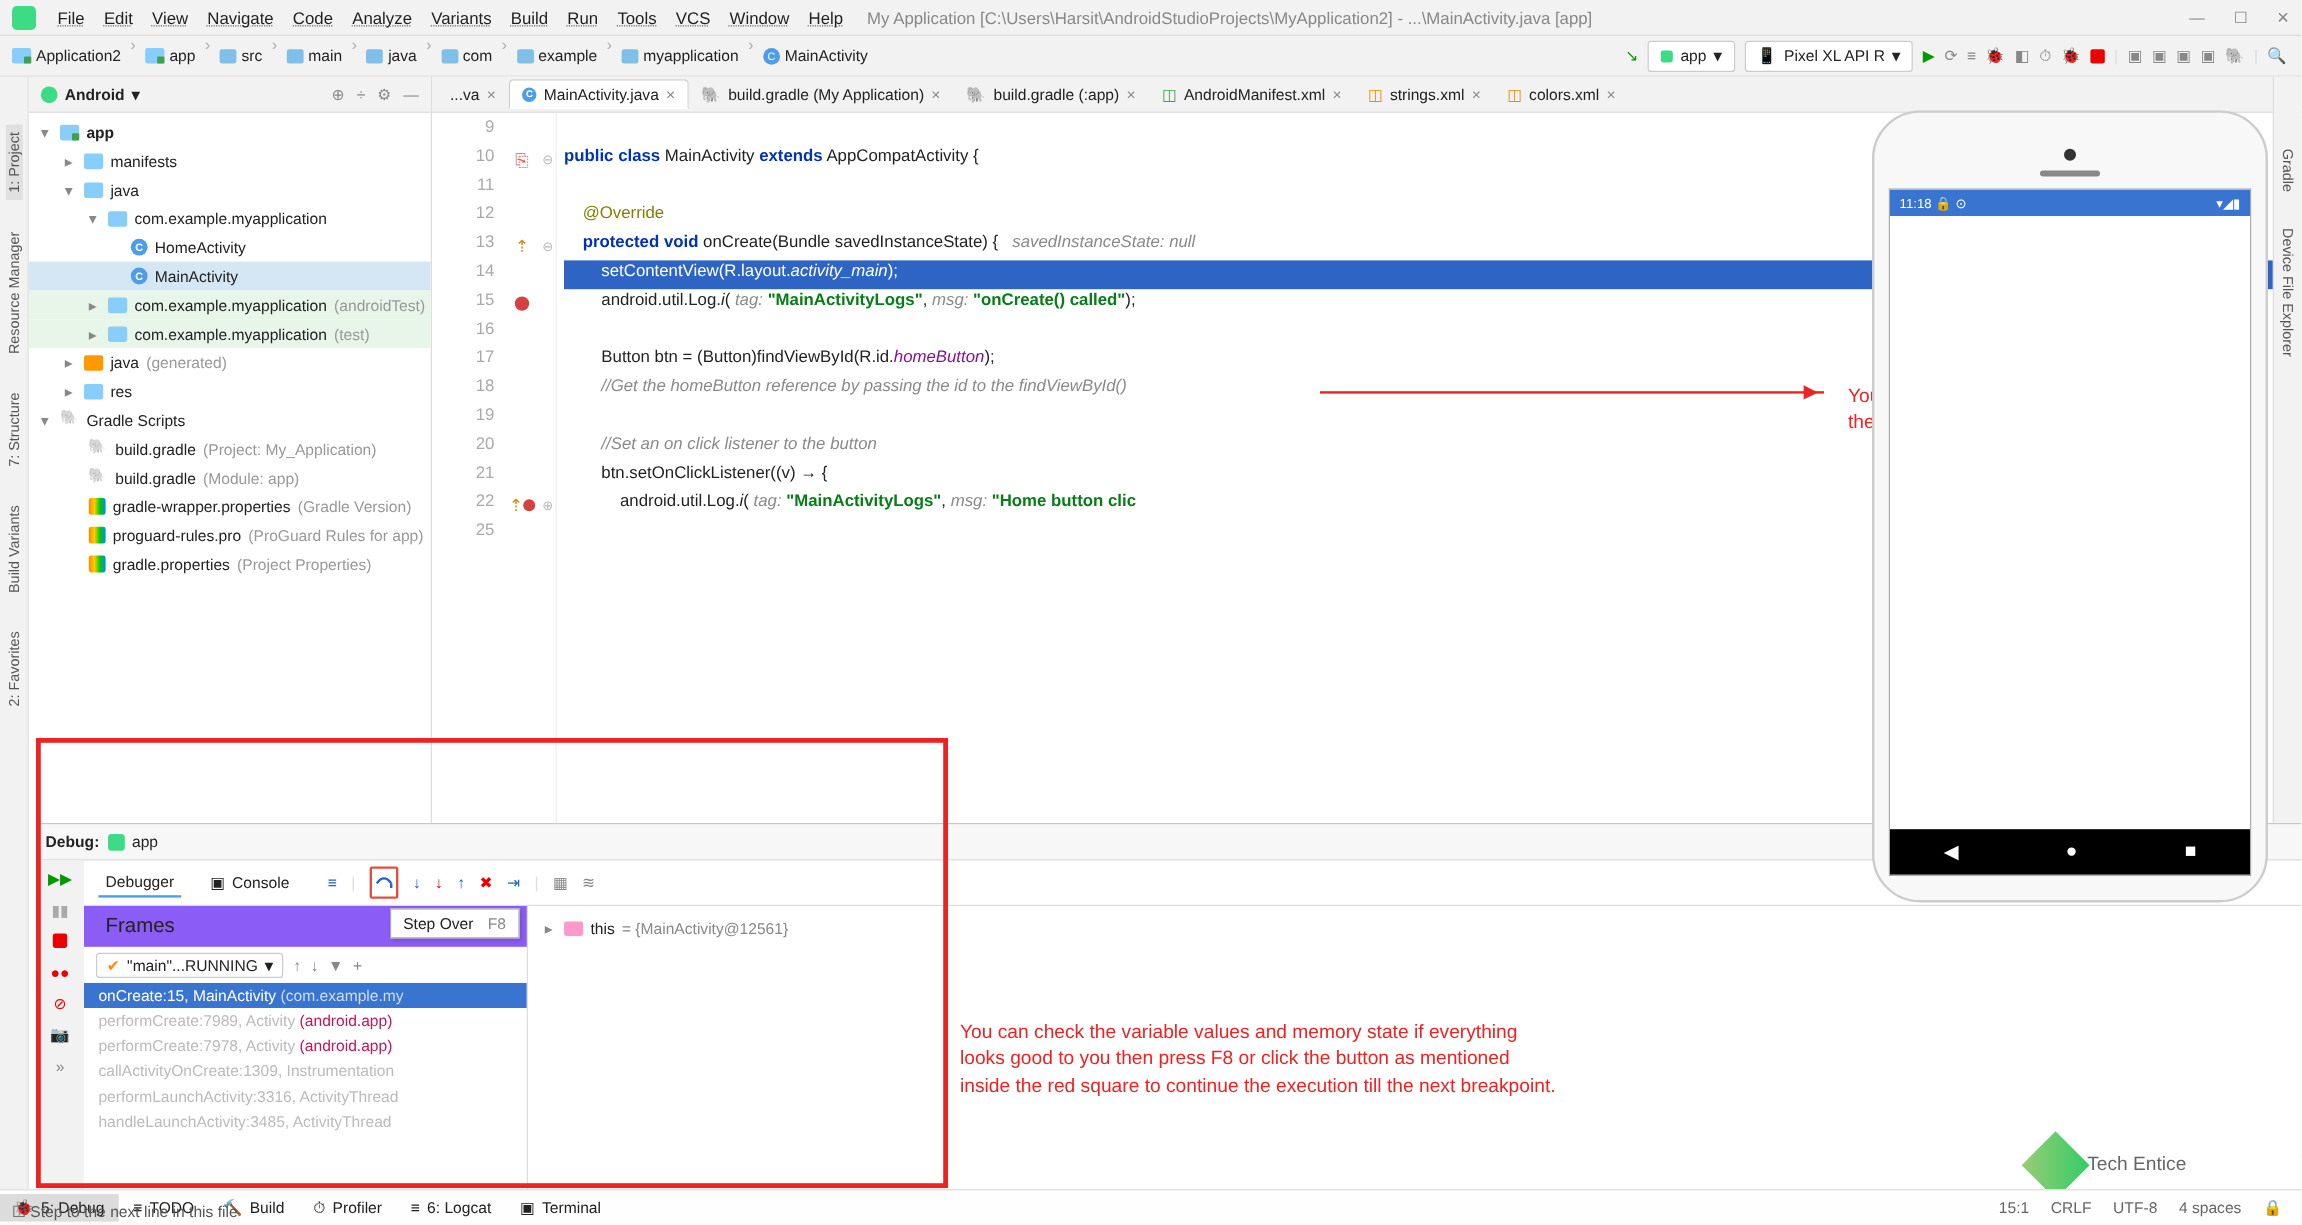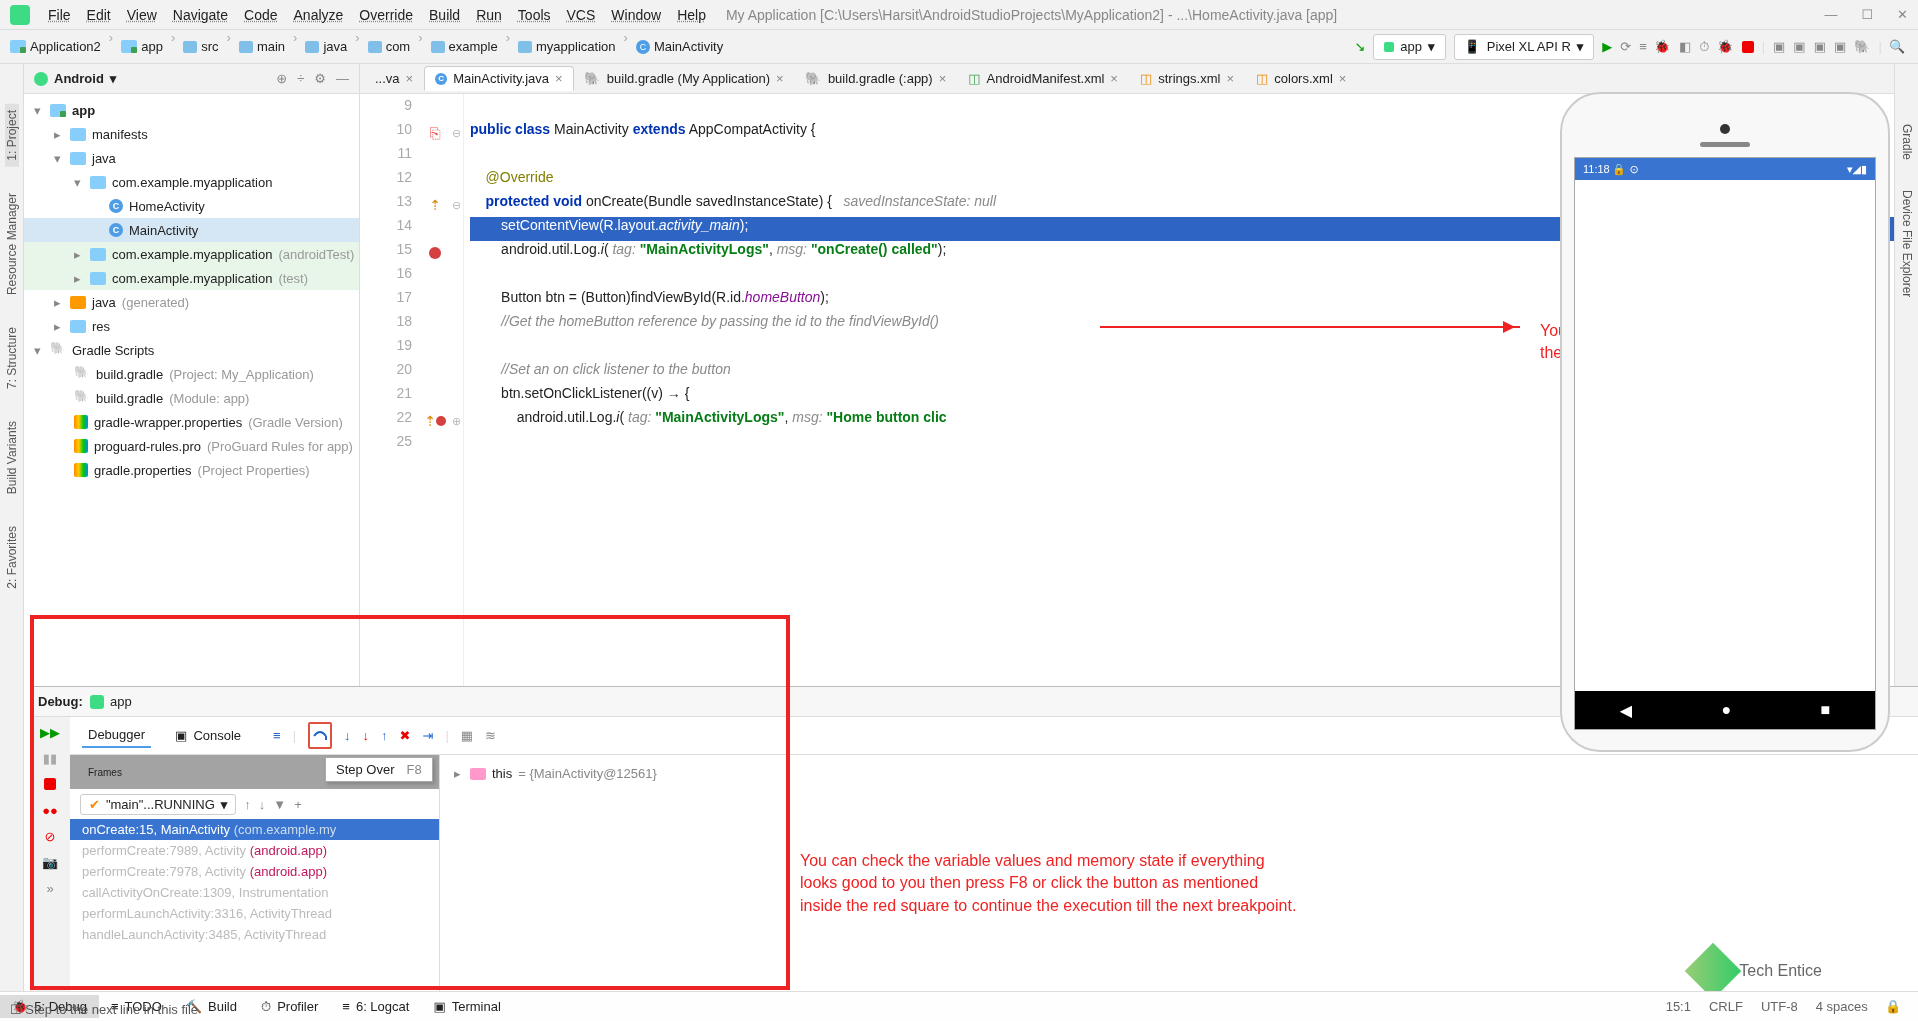--- a/index.html
+++ b/index.html
@@ -80,21 +80,21 @@
 .debug-left-col { width:40px; background:#f2f2f2; display:flex; flex-direction:column; align-items:center; gap:8px; padding:6px 0; }
 .debug-left-col .dbc { width:18px; height:18px; display:flex; align-items:center; justify-content:center; }
 .resume-ico { color:#090; }
 .debug-main { flex:1; display:flex; }
 .tab-strip { display:flex; align-items:center; gap:18px; padding:0 12px; height:38px; }
 .tab-strip .dbtab { padding:4px 6px; display:flex; align-items:center; gap:6px; }
 .tab-strip .dbtab.active { border-bottom:2px solid #4e9de6; }
 .step-icons { display:flex; gap:12px; align-items:center; padding:0 8px; }
 .step-over { border:2px solid #e05040; background:#fff; padding:2px; border-radius:2px; }
 .frames-col { width:370px; border-right:1px solid #ddd; display:flex; flex-direction:column; }
-.frames-head { height:34px; display:flex; align-items:center; padding:0 18px; background:#a3a3a3; font-size:10px; }
+.frames-head { height:34px; display:flex; align-items:center; padding:0 18px; background:#8b5cf6; font-size:17px; }
 .frames-thread { height:30px; display:flex; align-items:center; padding:0 10px; gap:8px; }
 .thread-combo { border:1px solid #ccc; border-radius:3px; padding:2px 8px; display:flex; align-items:center; gap:6px; }
 .check-ico { color:#f80; }
 .frame-list { flex:1; overflow:auto; }
 .frame-item { padding:3px 12px; white-space:nowrap; overflow:hidden; text-overflow:ellipsis; }
 .frame-item.sel { background:#3874d0; color:#fff; }
 .frame-item .dim { color:#be185d; }
 .frame-item.sel .dim { color:#cdddf0; }
 .frame-item.inactive { color:#bbb; }
 .vars-col { flex:1; padding:8px 12px; }
@@ -141,28 +141,28 @@
 <body>
 
 <div class="menubar">
   <span class="logo"></span>
   <span class="menu-item">File</span>
   <span class="menu-item">Edit</span>
   <span class="menu-item">View</span>
   <span class="menu-item">Navigate</span>
   <span class="menu-item">Code</span>
   <span class="menu-item">Analyze</span>
-  <span class="menu-item">Override</span>
+  <span class="menu-item">Variants</span>
   <span class="menu-item">Build</span>
   <span class="menu-item">Run</span>
   <span class="menu-item">Tools</span>
   <span class="menu-item">VCS</span>
   <span class="menu-item">Window</span>
   <span class="menu-item">Help</span>
-  <span class="path-hint">My Application [C:\Users\Harsit\AndroidStudioProjects\MyApplication2] - ...\HomeActivity.java [app]</span>
+  <span class="path-hint">My Application [C:\Users\Harsit\AndroidStudioProjects\MyApplication2] - ...\MainActivity.java [app]</span>
   <div class="win-controls">
     <span>—</span>
     <span>☐</span>
     <span>✕</span>
   </div>
 </div>
 
 <div class="toolbar">
   <span class="crumb">
       <span class="module-icon"></span>

